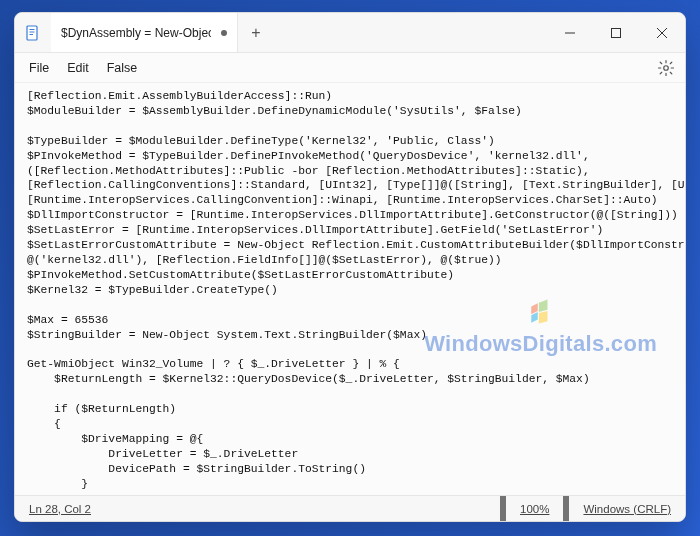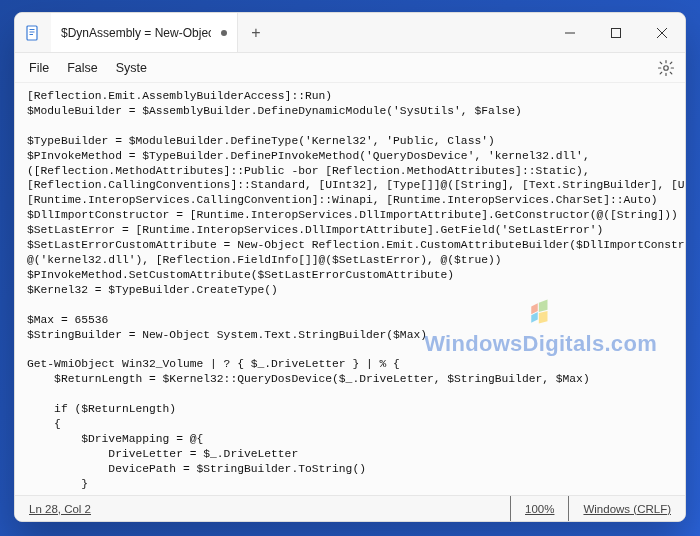--- a/index.html
+++ b/index.html
@@ -16,21 +16,21 @@
   .spacer { flex: 1; }
   .winbtns { display: flex; }
   .winbtn { width: 46px; display: flex; align-items: center; justify-content: center; color: #333; }
   .winbtn svg { width: 10px; height: 10px; stroke: #333; stroke-width: 1; fill: none; }
   .menubar { height: 30px; display: flex; align-items: center; gap: 18px; padding: 0 14px; font-size: 12.5px; color: #222; border-bottom: 1px solid #eee; position: relative; }
   .menubar .menu { cursor: default; }
   .settings { position: absolute; right: 10px; top: 6px; width: 18px; height: 18px; }
   .editor { flex: 1; overflow: hidden; padding: 6px 12px 4px 12px; font-family: Liberation Mono, monospace; font-size: 11.3px; line-height: 1.32; color: #111; white-space: pre; position: relative; }
   .statusbar { height: 26px; border-top: 1px solid #e6e6e6; display: flex; align-items: center; font-size: 11.5px; color: #444; background: #f7f7f7; text-decoration: underline; }
   .statusbar .cell { padding: 0 14px; height: 100%; display: flex; align-items: center; }
-  .statusbar .sep { border-left: 1px solid #737373; }
+  .statusbar .sep { border-left: 6px solid #737373; }
   .statusbar .grow { flex: 1; }
   .watermark {
     position: absolute;
     right: 28px; top: 286px;
     font-family: "Segoe UI", Arial, sans-serif;
     font-size: 22px; font-weight: 600;
     letter-spacing: .3px;
     pointer-events: none;
     opacity: .45;
     display: flex; align-items: center; gap: 6px; flex-direction: column;
@@ -75,22 +75,22 @@
             <svg viewBox="0 0 10 10">
               <line x1="0" y1="0" x2="10" y2="10"></line>
               <line x1="10" y1="0" x2="0" y2="10"></line>
             </svg>
           </div>
       </div>
     </div>
 
     <div class="menubar">
       <span class="menu">File</span>
+      <span class="menu">Edit</span>
       <span class="menu">False</span>
-      <span class="menu">Syste</span>
       <span class="settings">
         <svg viewBox="0 0 24 24" width="18" height="18">
             <circle cx="12" cy="12" r="3" fill="none" stroke="#555" stroke-width="1.6"></circle>
             <path d="M12 2v3M12 19v3M4.2 4.2l2.1 2.1M17.7 17.7l2.1 2.1M2 12h3M19 12h3M4.2 19.8l2.1-2.1M17.7 6.3l2.1-2.1" stroke="#555" stroke-width="1.6" stroke-linecap="round"></path>
           </svg>
       </span>
     </div>
 
     <div class="editor" id="editor">[Reflection.Emit.AssemblyBuilderAccess]::Run)
 $ModuleBuilder = $AssemblyBuilder.DefineDynamicModule('SysUtils', $False)

